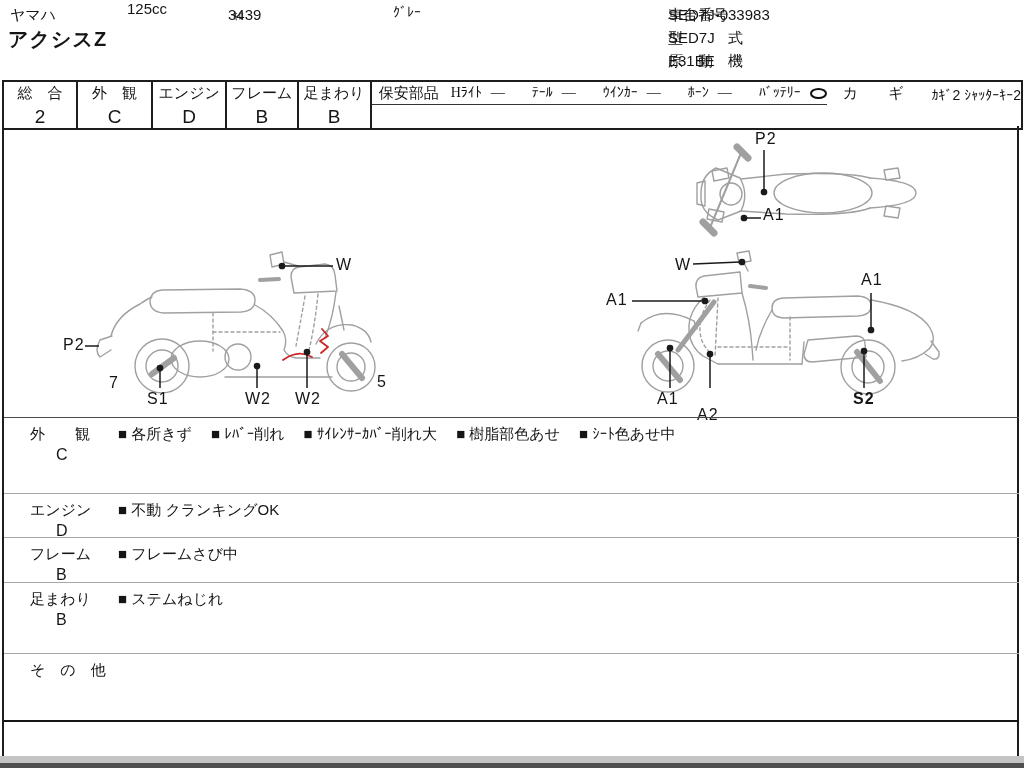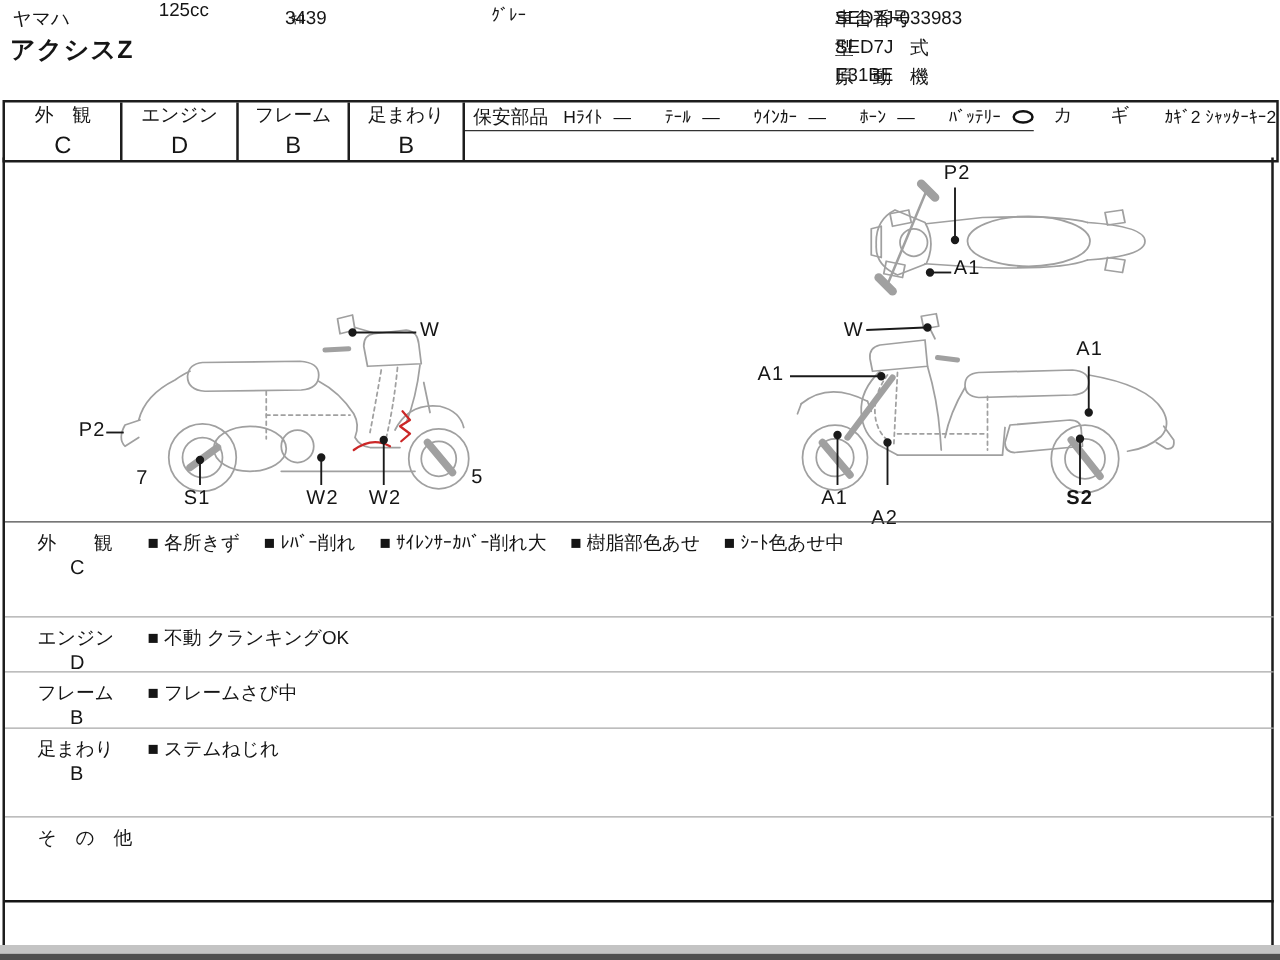--- a/index.html
+++ b/index.html
@@ -27,25 +27,25 @@
              border:2px solid #1d1d1d;display:flex;}
   .grade-cell{border-right:2px solid #1d1d1d;text-align:center;
               display:flex;flex-direction:column;justify-content:space-between;
               padding:3px 0 2px;box-sizing:border-box;}
   .gc0{width:93px;} .gc1{width:95px;} .gc2{width:93px;} .gc3{width:90px;} .gc4{width:92px;}
   .grade-cell .glabel{font-size:15px;line-height:1;}
   .grade-cell .gvalue{font-size:19px;line-height:1;}
   .safety-box{flex:1;display:flex;flex-direction:row;}
   .safety-row{height:23px;border-bottom:1.5px solid #333;display:flex;align-items:center;
               padding-left:7px;box-sizing:border-box;font-size:15px;white-space:nowrap;}
-  .safety-items{display:flex;margin-left:12px;gap:27px;align-items:center;}
+  .safety-items{display:flex;margin-left:12px;gap:27px;align-items:center;font-family:Liberation Serif, serif;}
   .safety-item{display:flex;align-items:center;gap:9px;font-size:14px;}
   .battery-circle{display:inline-block;width:17px;height:11px;border:2.5px solid #111;
                   border-radius:50%;box-sizing:border-box;}
-  .keys-row{height:21px;display:flex;align-items:center;padding-left:16px;
+  .keys-row{height:21px;display:flex;align-items:flex-end;padding-left:16px;
             font-size:15px;white-space:nowrap;}
   .keys-row .kv{margin-left:28px;font-size:14px;}
 
   
   .side-borders{position:absolute;left:2px;top:126px;width:1017px;height:630px;
                 border-left:2px solid #1d1d1d;border-right:2px solid #1d1d1d;
                 box-sizing:border-box;pointer-events:none;}
   .bstrip1{position:absolute;left:0;top:756px;width:1024px;height:7px;background:#c4c4c4;}
   .bstrip2{position:absolute;left:0;top:763px;width:1024px;height:5px;background:#4f4f4f;}
 
@@ -86,20 +86,24 @@
           <span>SED7J</span>
         </div>
       <div class="row">
           <span class="vlabel">原　動　機</span>
           <span>E31BE</span>
         </div>
     </div>
   </div>
 
   <div class="grade-bar">
+    <div class="grade-cell gc0">
+      <div class="glabel">総　合</div>
+      <div class="gvalue">2</div>
+    </div>
     <div class="grade-cell gc1">
       <div class="glabel">外　観</div>
       <div class="gvalue">C</div>
     </div>
     <div class="grade-cell gc2">
       <div class="glabel">エンジン</div>
       <div class="gvalue">D</div>
     </div>
     <div class="grade-cell gc3">
       <div class="glabel">フレーム</div>

